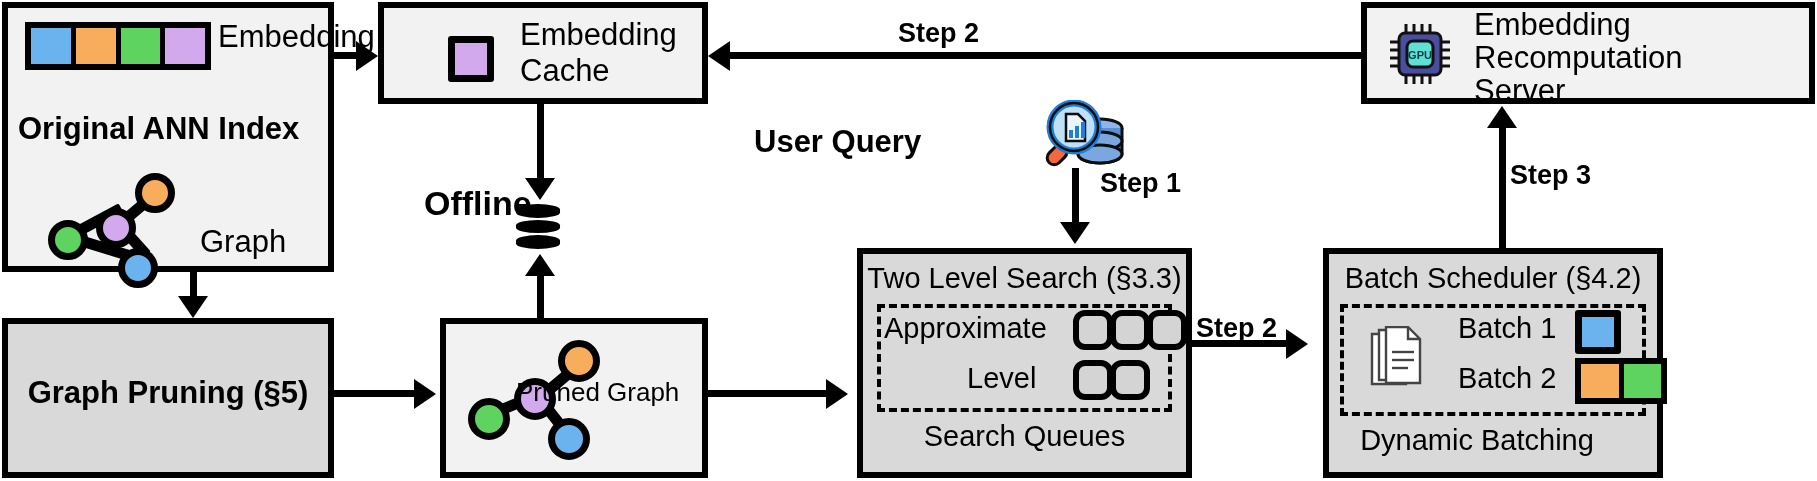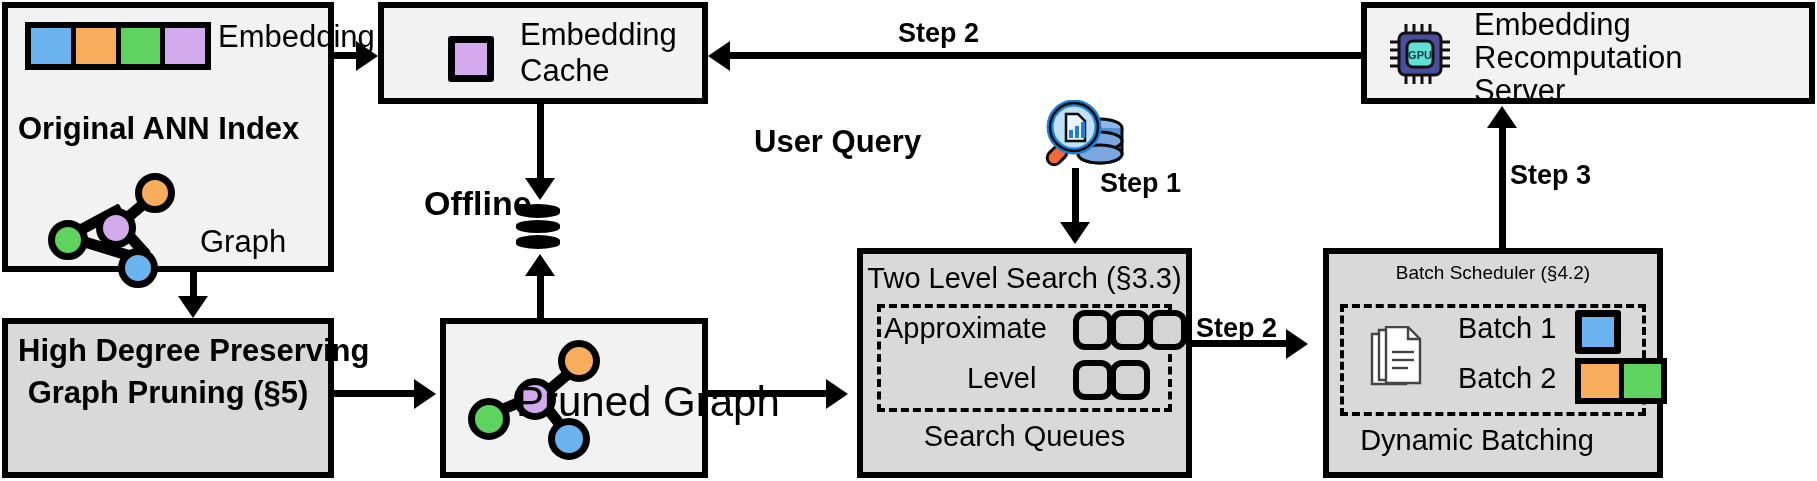--- a/index.html
+++ b/index.html
@@ -67,21 +67,20 @@
     <div class="gedge" style="left:80px;top:52px;width:40px;transform:rotate(48deg);"></div>
     <div class="gnode" style="left:95px;top:5px;width:40px;height:40px;background:#f7ad5b;"></div>
     <div class="gnode" style="left:56px;top:40px;width:40px;height:40px;background:#d3a9ee;"></div>
     <div class="gnode" style="left:8px;top:52px;width:40px;height:40px;background:#5fd35f;"></div>
     <div class="gnode" style="left:78px;top:80px;width:40px;height:40px;background:#6ab3ef;"></div>
   </div>
 
   <div class="lbl" style="left:200px;top:225px;font-size:31px;">Graph</div>
 
   <div class="box gray" style="left:2px;top:318px;width:332px;height:160px;"></div>
-  <div class="lbl bold" style="left:18px;top:334px;font-size:31px;width:300px;text-align:center;">High Degree Preserving</div>
   <div class="lbl bold" style="left:18px;top:376px;font-size:31px;width:300px;text-align:center;">Graph Pruning (§5)</div>
 
   <div class="vline" style="left:190px;top:272px;height:28px;"></div>
   <div class="arrow-d" style="left:178px;top:296px;"></div>
 
   <div class="hline" style="left:334px;top:52px;width:28px;"></div>
   <div class="arrow-r" style="left:356px;top:41px;"></div>
 
   <div class="hline" style="left:334px;top:390px;width:86px;"></div>
   <div class="arrow-r" style="left:414px;top:379px;"></div>
@@ -110,21 +109,21 @@
   <div class="graph" style="left:458px;top:340px;width:130px;height:110px;">
     <div class="gedge" style="left:34px;top:68px;width:52px;transform:rotate(-22deg);"></div>
     <div class="gedge" style="left:82px;top:52px;width:48px;transform:rotate(-40deg);"></div>
     <div class="gedge" style="left:84px;top:56px;width:46px;transform:rotate(52deg);"></div>
     <div class="gnode" style="left:100px;top:0px;width:42px;height:42px;background:#f7ad5b;"></div>
     <div class="gnode" style="left:56px;top:38px;width:42px;height:42px;background:#d3a9ee;"></div>
     <div class="gnode" style="left:10px;top:58px;width:42px;height:42px;background:#5fd35f;"></div>
     <div class="gnode" style="left:90px;top:78px;width:42px;height:42px;background:#6ab3ef;"></div>
   </div>
 
-  <div class="lbl" style="left:516px;top:378px;font-size:42px;">Pruned Graph</div>
+  <div class="lbl" style="left:516px;top:378px;font-size:26px;">Pruned Graph</div>
 
   <div class="hline" style="left:708px;top:390px;width:124px;"></div>
   <div class="arrow-r" style="left:826px;top:379px;"></div>
 
   <div class="lbl bold" style="left:754px;top:125px;font-size:31px;">User Query</div>
 
   <svg style="position:absolute;left:1040px;top:100px;" width="90" height="80" viewBox="0 0 90 80">
     <g>
       <ellipse cx="60" cy="28" rx="22" ry="9" fill="#8fb6e8" stroke="#0d0d0d" stroke-width="3"></ellipse>
       <path d="M38 28 v26 a22 9 0 0 0 44 0 V28" fill="#5b8fd4" stroke="#0d0d0d" stroke-width="3"></path>
@@ -158,21 +157,21 @@
   <div class="slot" style="left:1073px;top:360px;width:40px;height:40px;"></div>
   <div class="slot" style="left:1110px;top:360px;width:40px;height:40px;"></div>
 
   <div class="lbl" style="left:857px;top:420px;width:335px;text-align:center;font-size:29px;">Search Queues</div>
 
   <div class="hline" style="left:1192px;top:340px;width:100px;"></div>
   <div class="arrow-r" style="left:1286px;top:329px;"></div>
   <div class="lbl bold" style="left:1196px;top:281px;font-size:27px;margin-top:32px;">Step 2</div>
 
   <div class="box gray" style="left:1323px;top:248px;width:340px;height:230px;"></div>
-  <div class="lbl" style="left:1323px;top:262px;width:340px;text-align:center;font-size:19px;">Batch Scheduler (§4.2)</div>
+  <div class="lbl" style="left:1323px;top:262px;width:340px;text-align:center;font-size:29px;">Batch Scheduler (§4.2)</div>
 
   <div class="dashed" style="left:1340px;top:304px;width:306px;height:112px;"></div>
 
   <svg style="position:absolute;left:1368px;top:326px;" width="56" height="64" viewBox="0 0 56 64">
     <path d="M4 8 h24 l10 10 v40 H4 z" fill="#ffffff" stroke="#444" stroke-width="2.4"></path>
     <path d="M11 4 h24 l10 10 v40 H11 z" fill="#ffffff" stroke="#444" stroke-width="2.4"></path>
     <path d="M18 1 h22 l12 12 v44 H18 z" fill="#ffffff" stroke="#444" stroke-width="2.4"></path>
     <path d="M40 1 v12 h12" fill="none" stroke="#444" stroke-width="2.4"></path>
     <line x1="24" y1="26" x2="46" y2="26" stroke="#444" stroke-width="2.4"></line>
     <line x1="24" y1="34" x2="46" y2="34" stroke="#444" stroke-width="2.4"></line>

